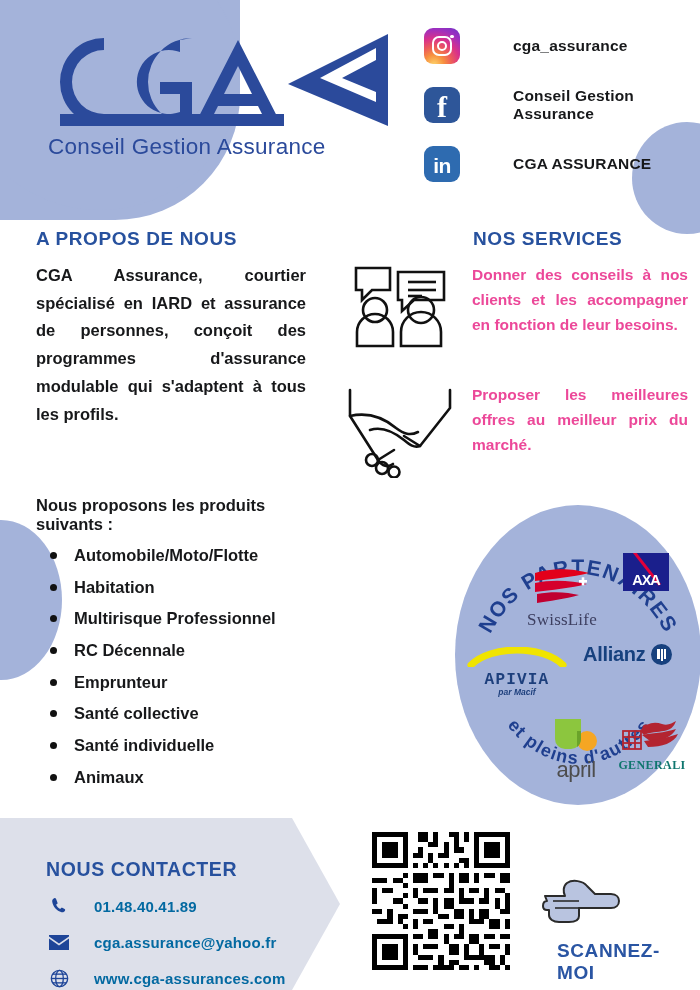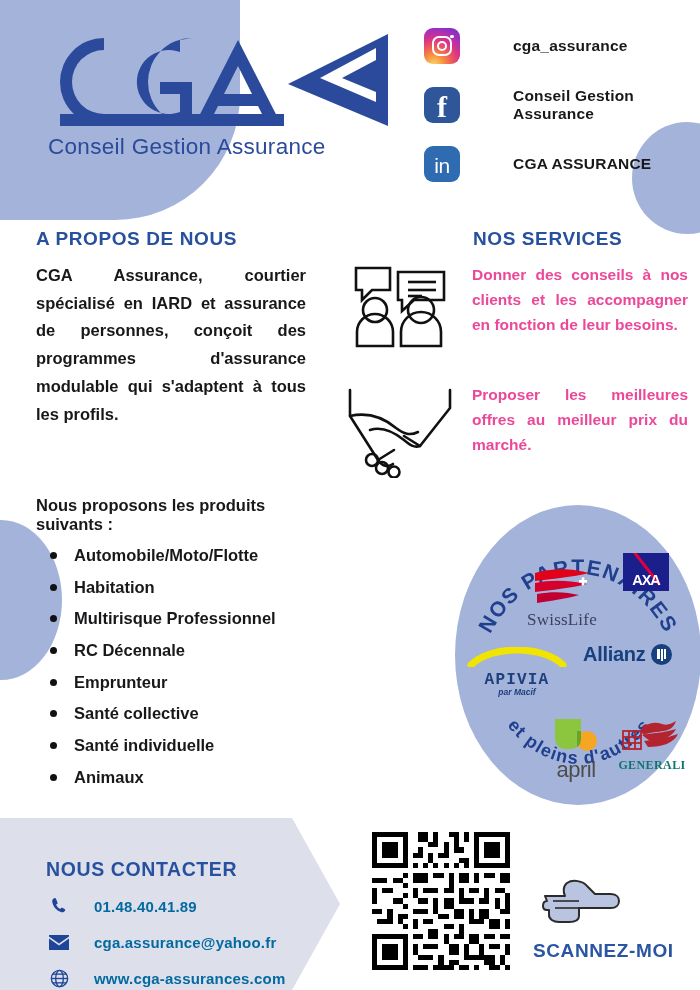--- a/index.html
+++ b/index.html
@@ -131,21 +131,21 @@
     font-size: 30px;
     text-align: center;
     line-height: 40px;
   }
   .li-icon { background: #2e6bb0; }
   .li-icon .li-t {
     position: absolute;
     left: 0; top: 0; right: 0; bottom: 0;
     color: #fff;
     font-family: "Liberation Sans", sans-serif;
-    font-weight: normal;
+    font-weight: bold;
     font-size: 21px;
     text-align: center;
     line-height: 40px;
     letter-spacing: -0.5px;
   }
   .social-label {
     margin-left: 14px;
     font-size: 15.5px;
     font-weight: bold;
     color: #17181a;
@@ -428,20 +428,21 @@
     top: 870px;
     width: 160px;
   }
   .scan-hand { margin-left: 6px; }
   .scan-label {
     margin-top: 8px;
     font-size: 19px;
     font-weight: bold;
     color: #2a55a3;
     letter-spacing: 0.6px;
+    margin-left: 24px;
   }
 </style>
 </head>
 <body>
 
 <div id="flyer">
 
   <div class="hdr-band"></div>
   <div class="blob hdr-blob"></div>
   <div class="blob right-blob"></div>

